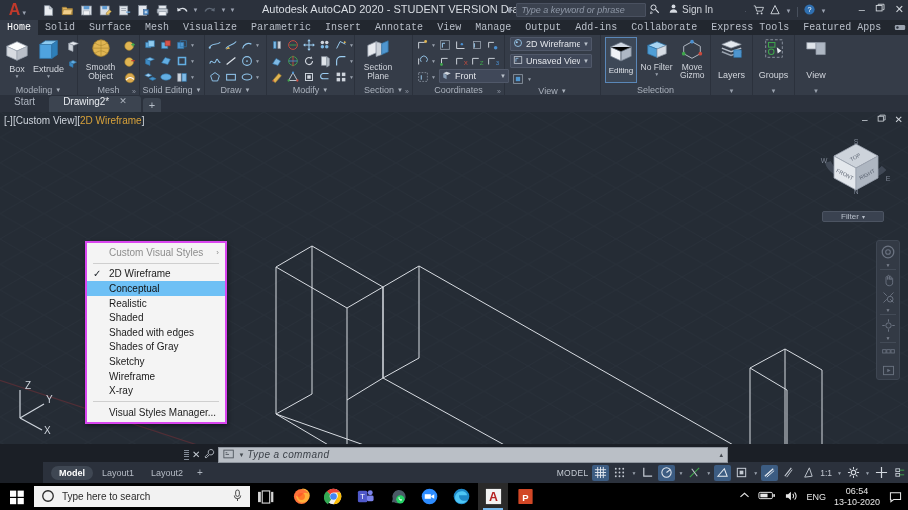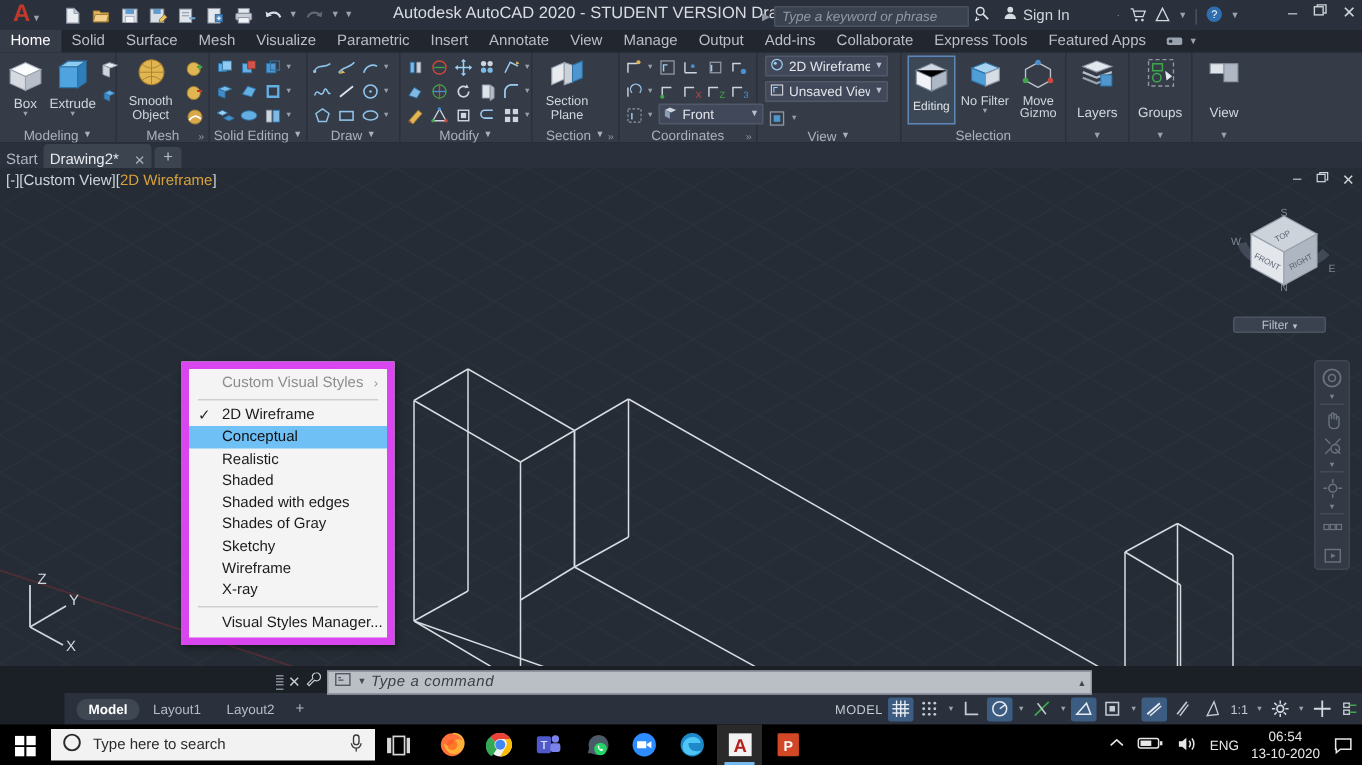--- a/index.html
+++ b/index.html
@@ -69,20 +69,21 @@
 
   
   .ribbon-tabs {
     position: absolute; top: 20px; left: 0; width: 908px; height: 15px;
     background: #22272f; display: flex; align-items: stretch;
     font-size: 10px;
   }
   .rtab {
     padding: 0 7px; display: flex; align-items: center; color: #b9bfc9;
     white-space: nowrap;
+    font-family: Liberation Mono, monospace;
   }
   .rtab.active { background: #353c48; color: #ffffff; }
   .rtab-icon { margin-left: 6px; display: flex; align-items: center; gap: 3px; }
 
   
   .ribbon {
     position: absolute; top: 35px; left: 0; width: 908px; height: 60px;
     background: #353c48;
     display: flex; align-items: stretch;
   }
@@ -136,21 +137,21 @@
   }
   .panel-right .lbl { font-size: 9px; color: #d2d6dd; margin-top: 1px; }
   .panel-right .tri { font-size: 6px; color: #9aa2ae; margin-bottom: 1px; }
 
   
   .filetabs {
     position: absolute; top: 95px; left: 0; width: 908px; height: 17px;
     background: #2b313c; display: flex; align-items: flex-end;
   }
   .ftab {
-    height: 16px; padding: 0 4px; display: flex; align-items: flex-end;
+    height: 16px; padding: 0 14px; display: flex; align-items: flex-start;
     font-size: 10px; color: #aeb5c0;
     border-top-left-radius: 3px; border-top-right-radius: 3px;
   }
   .ftab.active { background: #3c4450; color: #e8ebef; }
   .ftab .x { margin-left: 10px; font-size: 9px; color: #aab1bb; }
   .ftab-plus {
     height: 14px; padding: 0 6px; display: flex; align-items: center;
     background: #3c4450; color: #b8bfc9; font-size: 11px;
     border-top-left-radius: 3px; border-top-right-radius: 3px; margin-left: 2px;
   }
@@ -190,23 +191,23 @@
   .navbar .nb { width: 20px; height: 17px; display: flex; align-items: center; justify-content: center; }
   .navbar .nbd { font-size: 5px; color: #7d8490; height: 5px; }
   .navbar .sep { width: 16px; height: 1px; background: #434b57; margin: 1px 0; }
 
   
   .ucs { position: absolute; left: 6px; bottom: 8px; width: 60px; height: 58px; z-index: 4; }
 
   
   .vsmenu {
     position: absolute; left: 85px; top: 129px; width: 142px;
-    background: #f4f4f4; border: 5px solid #d946ef;
+    background: #f4f4f4; border: 2px solid #d946ef;
     box-shadow: 1px 2px 5px rgba(0,0,0,.45);
-    z-index: 40; padding: 2px 0; font-size: 10px; color: #1b1b1b; margin-left: 36px;
+    z-index: 40; padding: 2px 0; font-size: 10px; color: #1b1b1b;
   }
   .vsitem {
     height: 14.6px; display: flex; align-items: center;
     padding-left: 22px; position: relative; white-space: nowrap;
   }
   .vsitem.disabled { color: #8d8d8d; }
   .vsitem.selected { background: #6ec0f5; color: #101010; }
   .vsitem .check {
     position: absolute; left: 6px; top: 1px; font-size: 10px; color: #23292f;
   }

